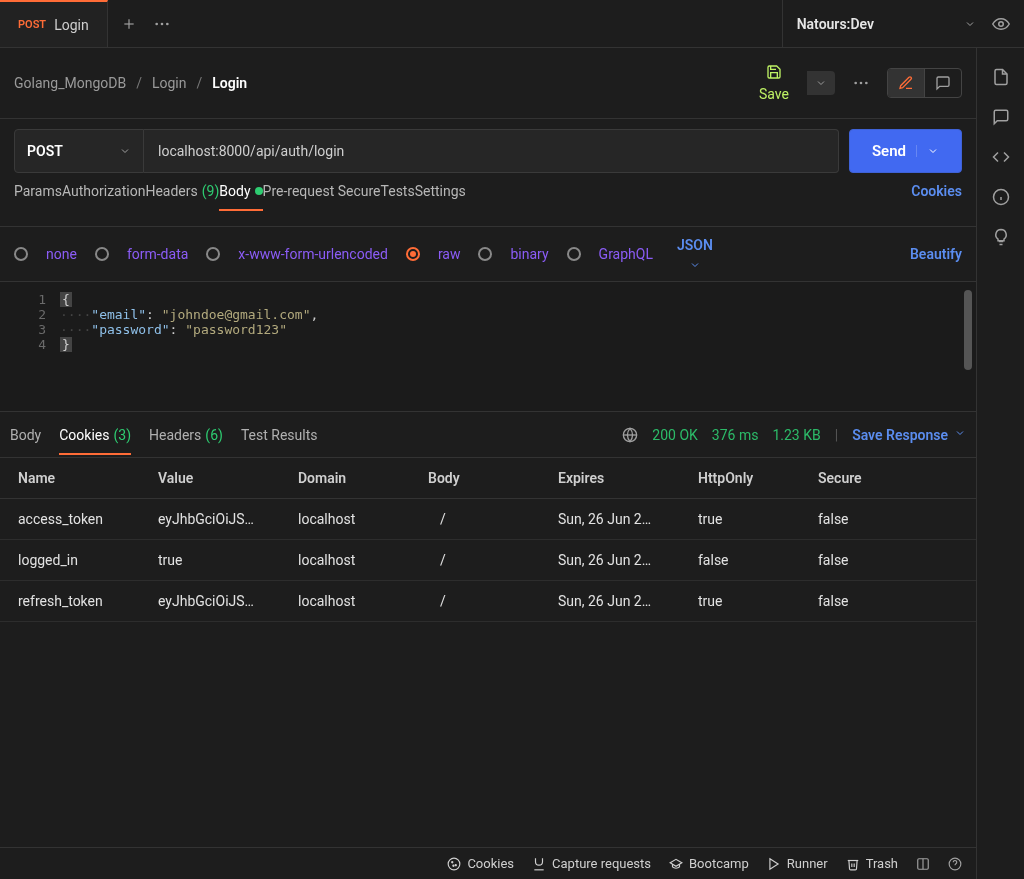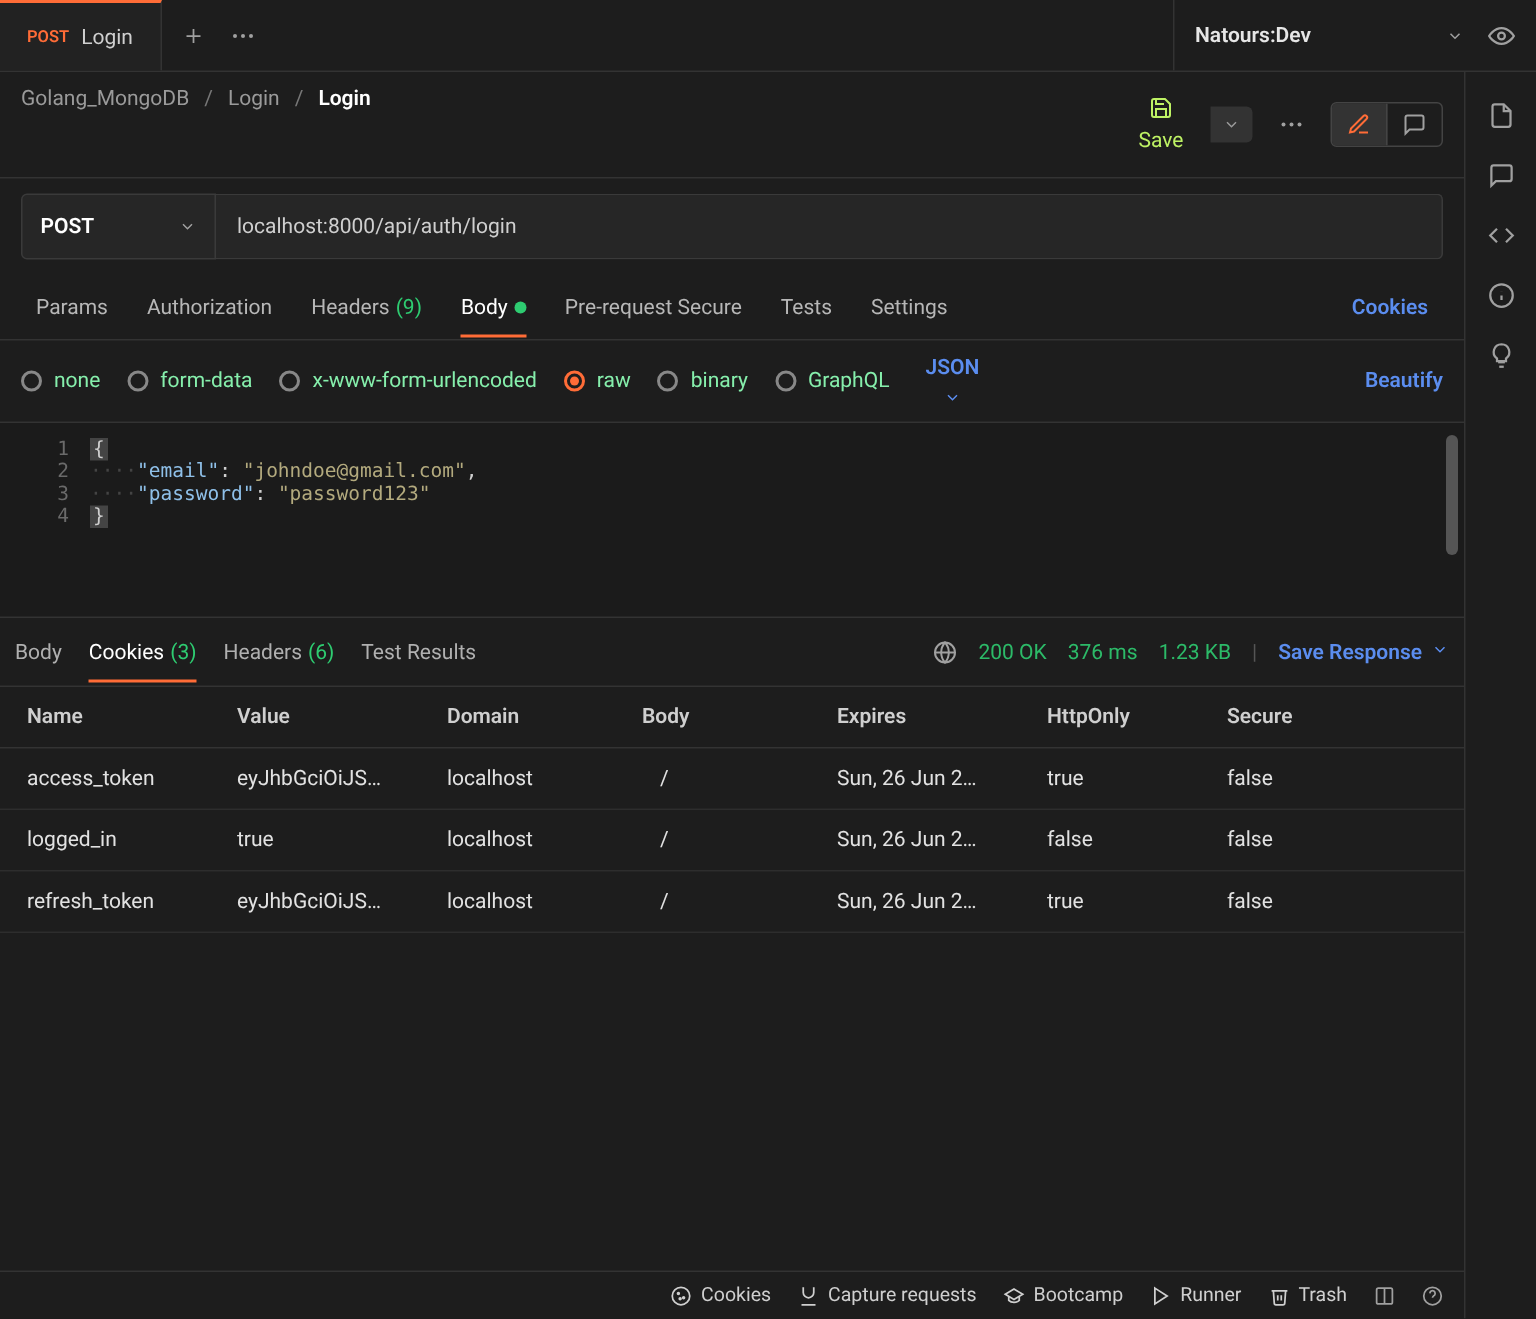--- a/index.html
+++ b/index.html
@@ -75,20 +75,21 @@
     display:flex;
     flex-direction:column;
     align-items:center;
     gap:22px;
     padding-top:20px;
     background:#1d1d1d;
   }
   
   .crumb-row {
     display:flex;
+    align-items:center;
     padding:10px 14px;
     gap:10px;
     border-bottom:1px solid #333;
   }
   .crumb { color:#9a9a9a; }
   .crumb.sep { color:#777; }
   .crumb.active { color:#fff; font-weight:600; }
   .crumb-actions {
     margin-left:auto;
     display:flex;
@@ -172,24 +173,23 @@
   .send-split {
     border-left:1px solid rgba(255,255,255,0.2);
     padding-left:10px;
     display:flex;
     align-items:center;
   }
 
   
   .req-tabs {
     display:flex;
-    align-items:center;
-    padding:0 24px;
+    align-items:flex-start;
+    padding:0 14px;
     border-bottom:1px solid #333;
-    gap:26px;
     height:44px;
   }
   .rtab { color:#b7b7b7; cursor:pointer; display:flex; align-items:center; gap:4px; }
   .rtab.active { color:#fff; position:relative; }
   .rtab.active::after{
     content:"";
     position:absolute;
     left:0; right:0;
     bottom:-12px;
     height:2px;
@@ -202,21 +202,21 @@
   .cookies-link { margin-left:auto; color:#5b8def; font-weight:600; }
 
   
   .body-types {
     display:flex;
     align-items:center;
     gap:18px;
     padding:10px 14px;
     border-bottom:1px solid #333;
   }
-  .radio { display:flex; align-items:center; gap:8px; color:#86efac; }
+  .radio { display:flex; align-items:center; gap:18px; color:#8b5cf6; }
   .rdot {
     width:14px;height:14px;border:2px solid #888;border-radius:50%;
     display:inline-block;
   }
   .rdot.on { border-color:#ff6c37; position:relative; }
   .rdot.on::after{content:"";position:absolute;inset:2px;border-radius:50%;background:#ff6c37;}
   .json-select { color:#5b8def; font-weight:600; display:flex; align-items:center; gap:6px; margin-left:6px;flex-direction:column;}
   .beautify { margin-left:auto; color:#5b8def; font-weight:600;}
 
   
@@ -393,20 +393,28 @@
           <div class="method-select">
             <span>POST</span>
             <svg width="12" height="12" viewBox="0 0 24 24" fill="none" stroke="#a0a0a0" stroke-width="2">
                 <polyline points="6 9 12 15 18 9"></polyline>
               </svg>
           </div>
           <div class="url-input">
             <span>localhost:8000/api/auth/login</span>
           </div>
         </div>
+        <div class="send-btn">
+          <span>Send</span>
+          <span class="send-split">
+            <svg width="12" height="12" viewBox="0 0 24 24" fill="none" stroke="#fff" stroke-width="2">
+                <polyline points="6 9 12 15 18 9"></polyline>
+              </svg>
+          </span>
+        </div>
       </div>
 
       <div class="req-tabs">
         <span class="rtab">Params</span>
         <span class="rtab">Authorization</span>
         <span class="rtab">
           <span>Headers</span>
           <span class="count">(9)</span>
         </span>
         <span class="rtab active">

